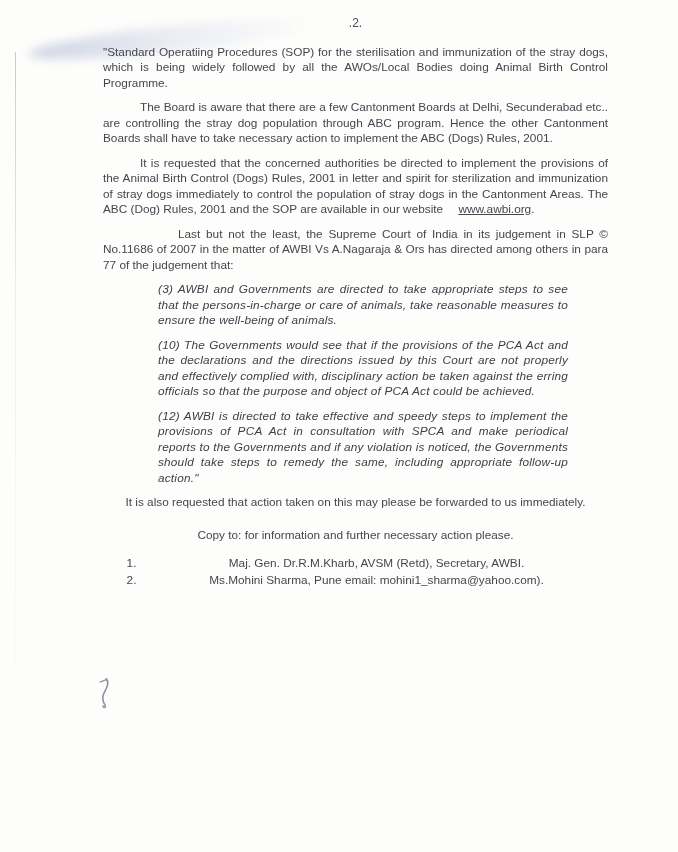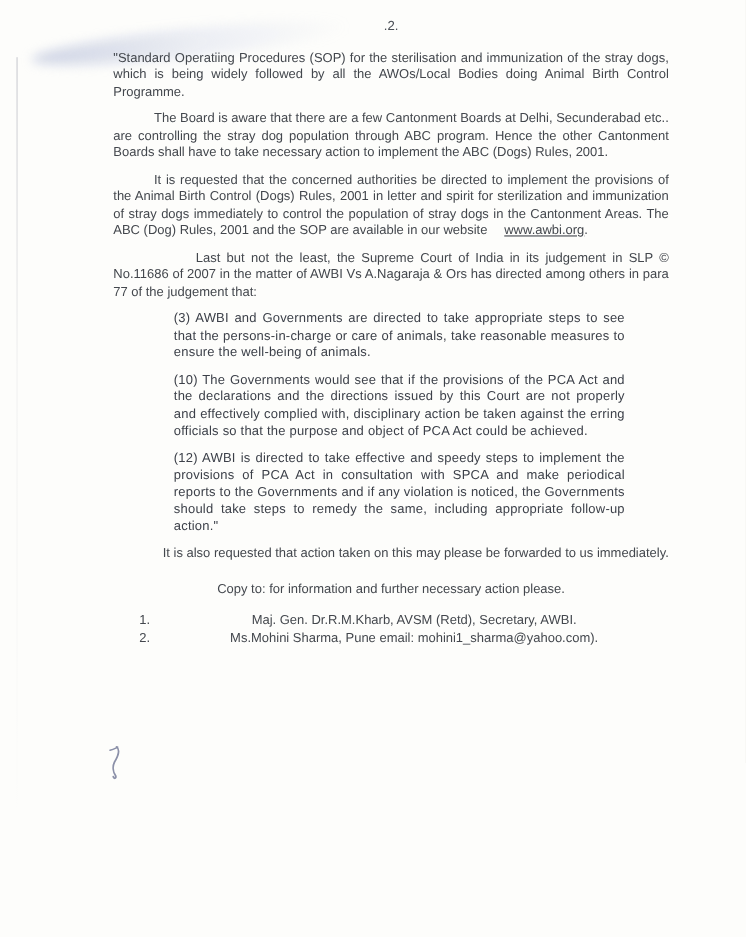--- a/index.html
+++ b/index.html
@@ -44,27 +44,28 @@
   }
   p.indent-sm{text-indent:37px;}
   p.indent-lg{text-indent:75px;}
   .website-link{
     text-decoration:underline;
     color:#43474d;
     margin-left:12px;
   }
   blockquote.court-quote{
     margin:0 40px 9px 55px;
+    font-style:italic;
     text-align:justify;
     color:#3c4049;
     letter-spacing:0.2px;
   }
   p.closing-line{
     margin:4px 0 0 0;
-    text-align:right;
+    text-align:center;
   }
   .sig-block{
     width:172px;
     margin:6px 0 0 auto;
     text-align:center;
   }
   .valediction{margin:0;}
   .sig-svg{display:block;margin:1px auto -2px auto;}
   .sig-name{margin:0;}
   .sig-title{margin:0;}

